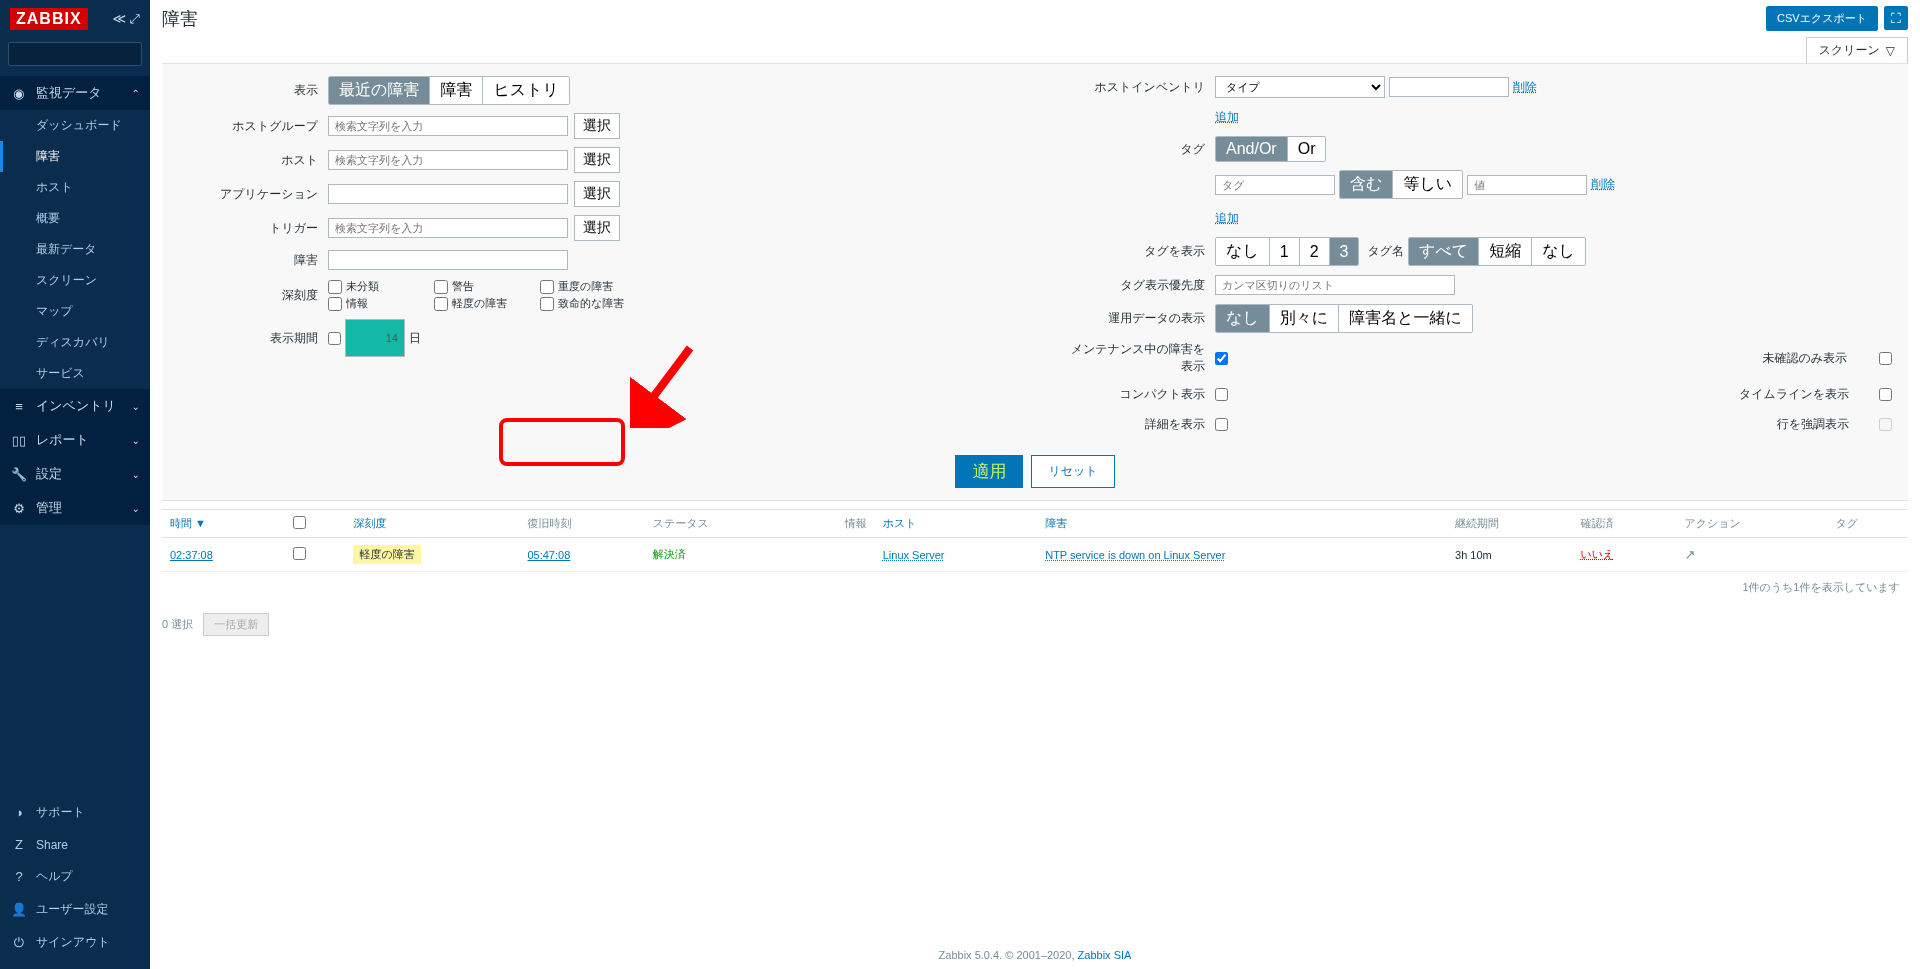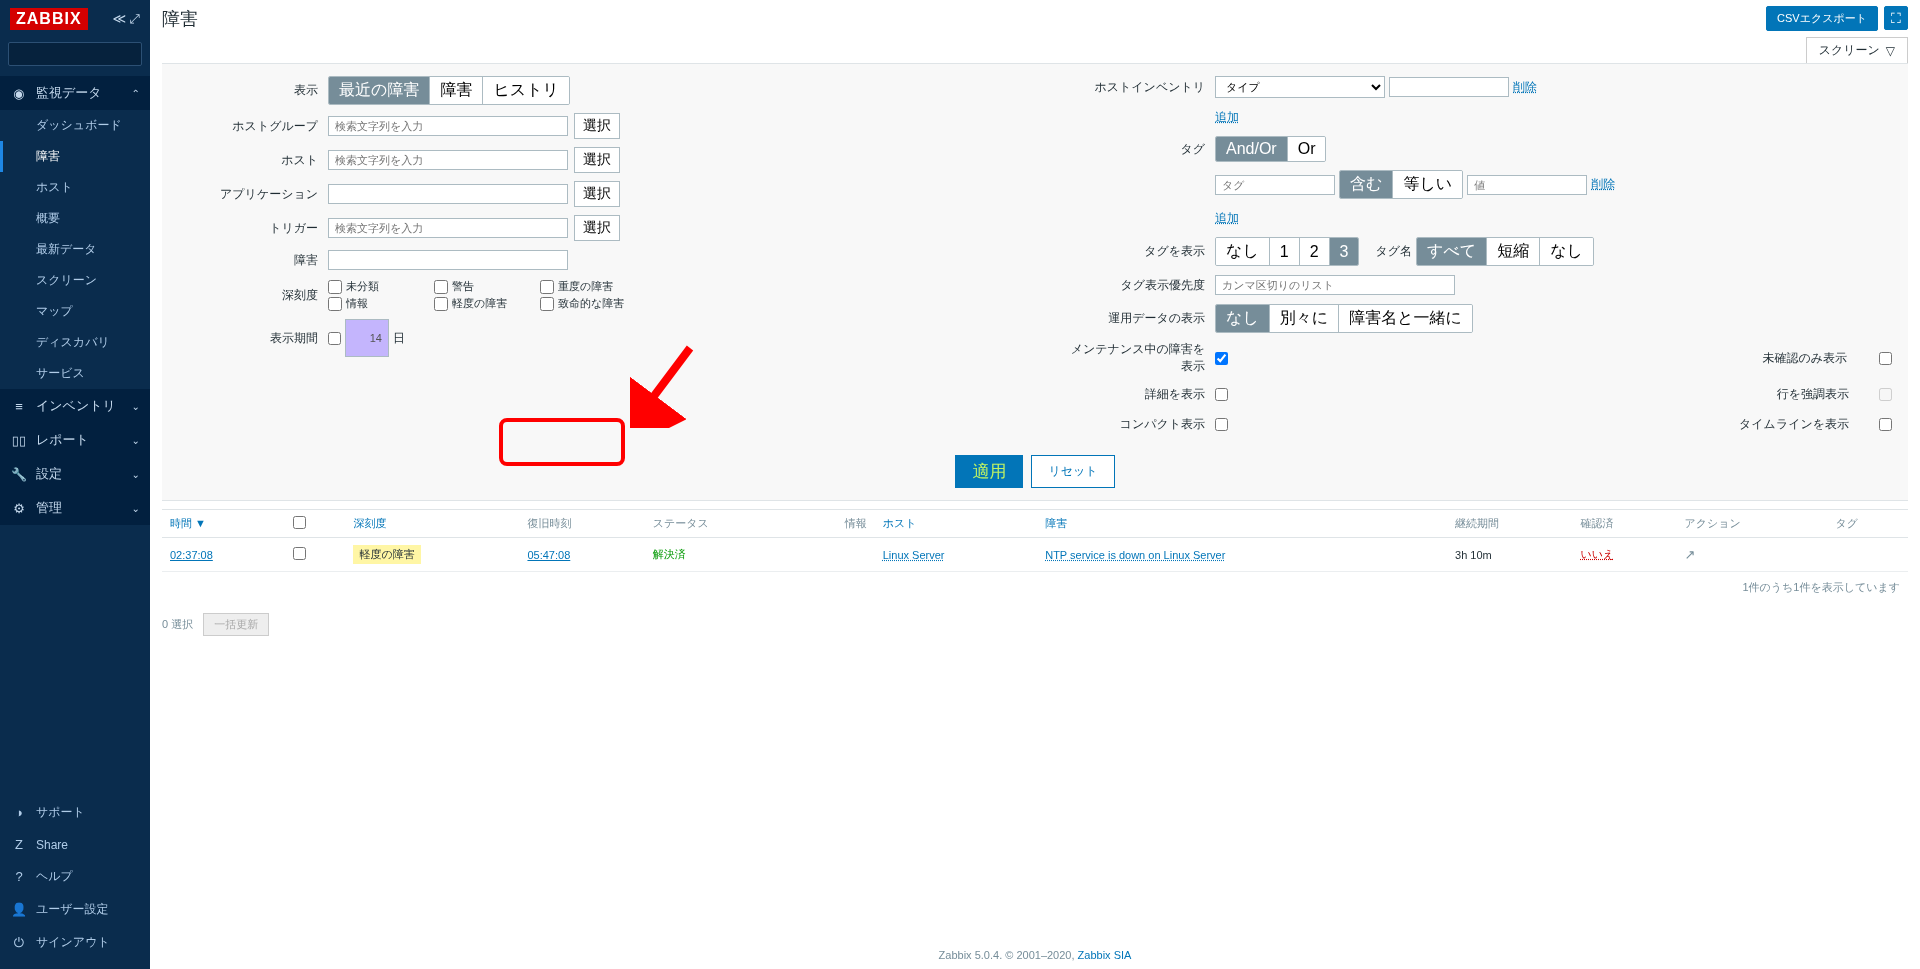--- a/index.html
+++ b/index.html
@@ -55,21 +55,21 @@
 .text-input { border: 1px solid #acbbc2; padding: 3px 6px; font-size: 11px; width: 240px; background: #fff; }
 .text-input.sm { width: 120px; }
 .btn-select { border: 1px solid #acbbc2; background: #fff; padding: 3px 8px; font-size: 14px; cursor: pointer; margin-left: 2px; }
 select.text-input { width: 170px; }
 .link-action { color: #0275b8; font-size: 12px; cursor: pointer; text-decoration: underline dotted; }
 
 .cb-grid { display: grid; grid-template-columns: repeat(3, 100px); gap: 2px 6px; }
 .cb-item { display: flex; align-items: center; gap: 4px; font-size: 11px; }
 .cb-item input[type=checkbox] { width: 14px; height: 14px; }
 
-.num-input { border: 1px solid #acbbc2; padding: 12px 6px; font-size: 11px; width: 44px; text-align: right; background: #c4b5fd; }
+.num-input { border: 1px solid #acbbc2; padding: 12px 6px; font-size: 11px; width: 60px; text-align: right; background: #14b8a6; }
 
 .filter-actions { display: flex; justify-content: center; gap: 8px; margin-top: 12px; }
 .btn-apply { background: #0275b8; color: #bef264; border: 1px solid #0275b8; padding: 4px 16px; font-size: 17px; cursor: pointer; }
 .btn-reset { background: #fff; color: #0275b8; border: 1px solid #0275b8; padding: 4px 16px; font-size: 12px; cursor: pointer; }
 
 
 .table-wrap { padding: 0 12px; margin-top: 8px; }
 table { width: 100%; border-collapse: collapse; font-size: 11px; }
 th { text-align: left; padding: 6px 8px; color: #768d99; font-weight: normal; border-bottom: 1px solid #dfe4e7; border-top: 1px solid #dfe4e7; }
 th.sortable { color: #0275b8; cursor: pointer; }
@@ -324,21 +324,21 @@
           </div>
           <div class="filter-row">
             <div class="filter-label">タグを表示</div>
             <div class="filter-value">
               <div class="radio-group">
                 <button class="radio-btn">なし</button>
                 <button class="radio-btn">1</button>
                 <button class="radio-btn">2</button>
                 <button class="radio-btn active">3</button>
               </div>
-              <span style="margin-left:12px">タグ名</span>
+              <span style="margin-left:4px">タグ名</span>
               <div class="radio-group">
                 <button class="radio-btn active">すべて</button>
                 <button class="radio-btn">短縮</button>
                 <button class="radio-btn">なし</button>
               </div>
             </div>
           </div>
           <div class="filter-row">
             <div class="filter-label">タグ表示優先度</div>
             <div class="filter-value">
@@ -357,33 +357,33 @@
           </div>
           <div class="filter-row">
             <div class="filter-label">メンテナンス中の障害を表示</div>
             <div class="filter-value" style="gap:32px">
               <input type="checkbox" checked="" style="">
               <span style="margin-left:auto;text-align:right;width:110px">未確認のみ表示</span>
               <input type="checkbox" style="">
             </div>
           </div>
           <div class="filter-row">
+            <div class="filter-label">コンパクト表示</div>
+            <div class="filter-value" style="gap:30px">
+              <input type="checkbox" style="">
+              <span style="margin-left:auto;text-align:right;width:110px">タイムラインを表示</span>
+              <input type="checkbox" style="">
+            </div>
+          </div>
+          <div class="filter-row">
             <div class="filter-label">詳細を表示</div>
             <div class="filter-value" style="gap:30px">
               <input type="checkbox" style="">
               <span style="margin-left:auto;text-align:right;width:110px">行を強調表示</span>
               <input type="checkbox" disabled="" style="">
-            </div>
-          </div>
-          <div class="filter-row">
-            <div class="filter-label">コンパクト表示</div>
-            <div class="filter-value" style="gap:30px">
-              <input type="checkbox" style="">
-              <span style="margin-left:auto;text-align:right;width:110px">タイムラインを表示</span>
-              <input type="checkbox" style="">
             </div>
           </div>
         </div>
       </div>
 
       <div class="filter-actions">
         <button class="btn-apply">適用</button>
         <button class="btn-reset">リセット</button>
       </div>
     </div>

